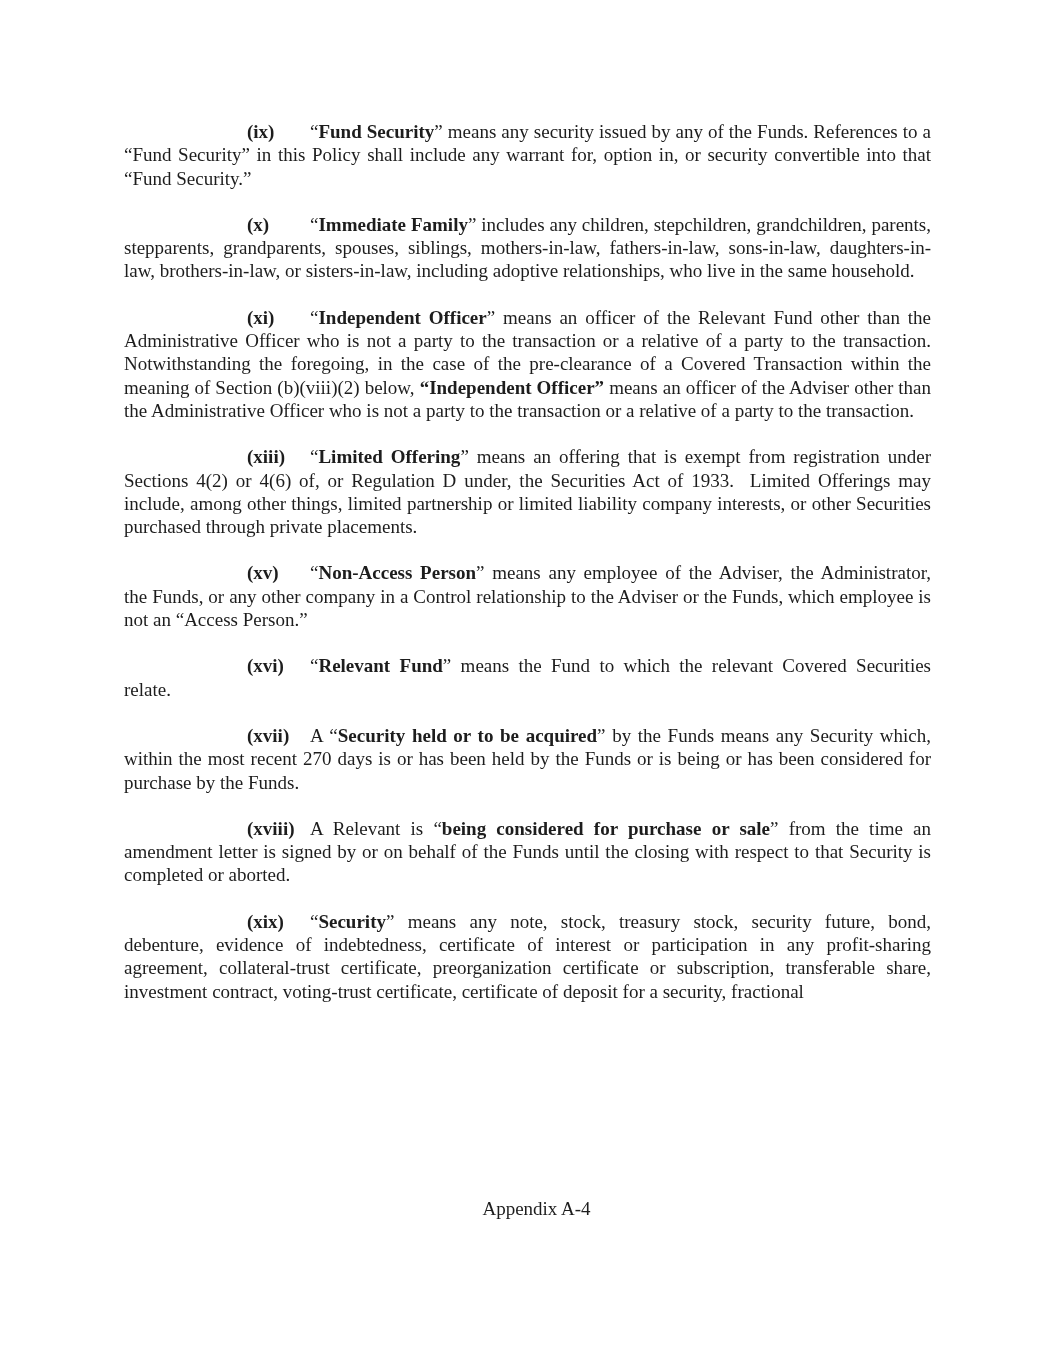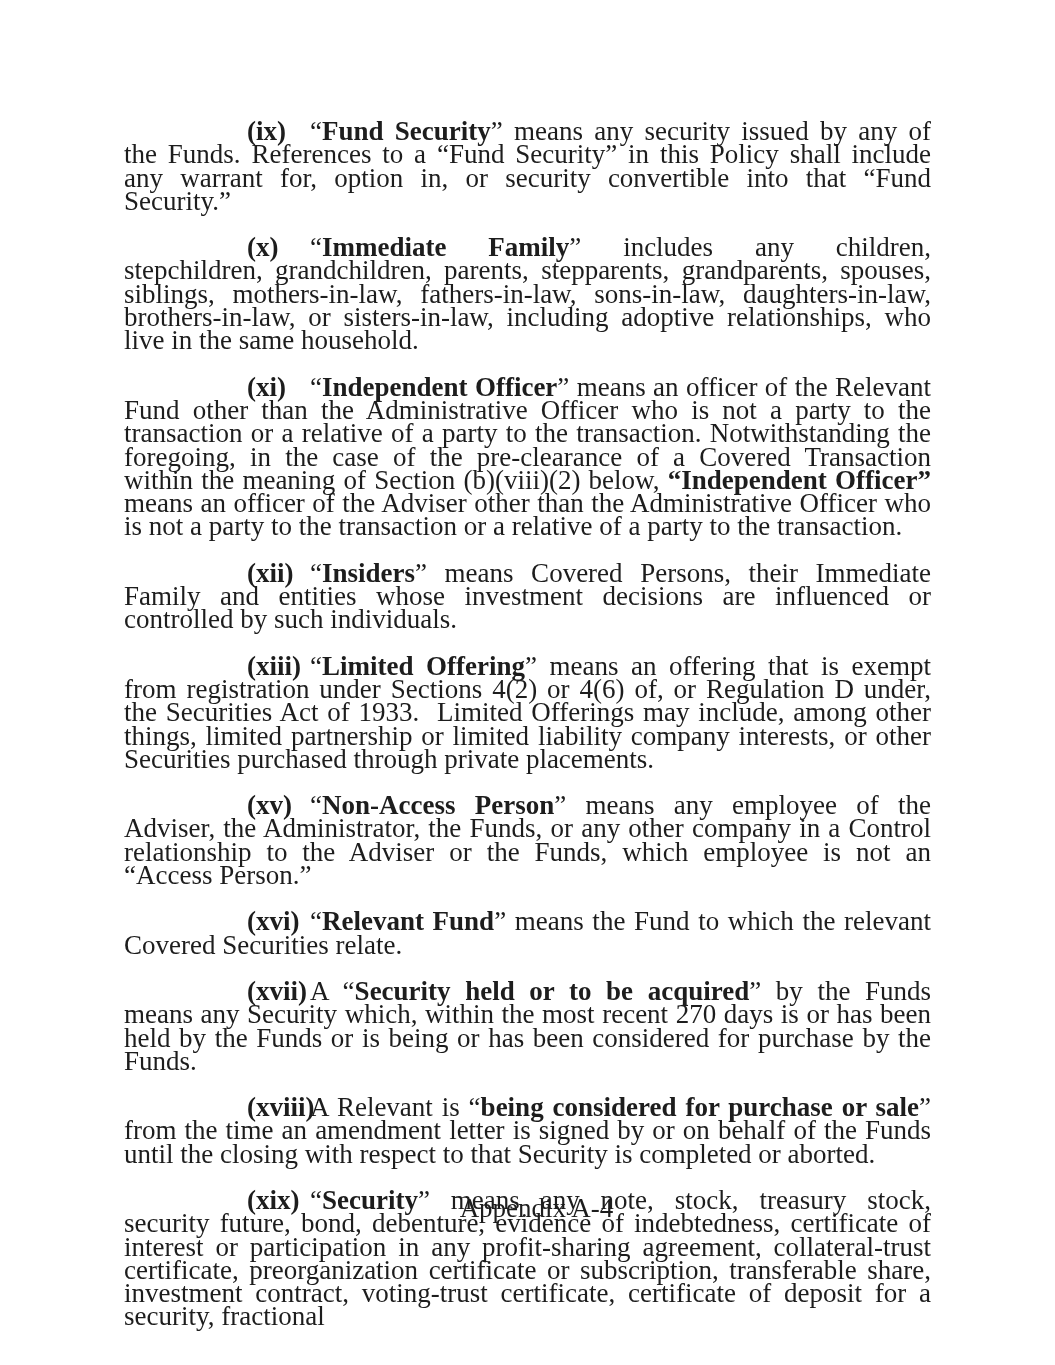--- a/index.html
+++ b/index.html
@@ -9,21 +9,21 @@
   }
   .page {
     position: relative;
     width: 1055px;
     height: 1365px;
     margin: 0 auto;
     background: #ffffff;
     box-sizing: border-box;
     padding: 120px 124px 0 124px;
     font-family: "Liberation Serif", "DejaVu Serif", serif;
-    font-size: 27px;
+    font-size: 19px;
     line-height: 23.3px;
     color: #1d1d1d;
     overflow: hidden;
   }
   p.para {
     margin: 0 0 23px 0;
     text-align: justify;
     text-indent: 123px;
   }
   .num {
@@ -48,21 +48,20 @@
 <body>
 
 <div class="page">
 
   <p class="para"><span class="num">(ix)</span><span class="runs"><span>“</span><span class="b">Fund Security</span><span>” means any security issued by any of the Funds. References to a “Fund Security” in this Policy shall include any warrant for, option in, or security convertible into that “Fund Security.”</span></span></p>
 
   <p class="para"><span class="num">(x)</span><span class="runs"><span>“</span><span class="b">Immediate Family</span><span>” includes any children, stepchildren, grandchildren, parents, stepparents, grandparents, spouses, siblings, mothers-in-law, fathers-in-law, sons-in-law, daughters-in-law, brothers-in-law, or sisters-in-law, including adoptive relationships, who live in the same household.</span></span></p>
 
   <p class="para"><span class="num">(xi)</span><span class="runs"><span>“</span><span class="b">Independent Officer</span><span>” means an officer of the Relevant Fund other than the Administrative Officer who is not a party to the transaction or a relative of a party to the transaction. Notwithstanding the foregoing, in the case of the pre-clearance of a Covered Transaction within the meaning of Section (b)(viii)(2) below, </span><span class="b">“Independent Officer”</span><span> means an officer of the Adviser other than the Administrative Officer who is not a party to the transaction or a relative of a party to the transaction.</span></span></p>
 
-  <p class="para"><span class="num">(xii)</span><span class="runs"><span>“</span><span class="b">Insiders</span><span>” means Covered Persons, their Immediate Family and entities whose investment decisions are influenced or controlled by such individuals.</span></span></p>
 
   <p class="para"><span class="num">(xiii)</span><span class="runs"><span>“</span><span class="b">Limited Offering</span><span>” means an offering that is exempt from registration under Sections 4(2) or 4(6) of, or Regulation D under, the Securities Act of 1933.&nbsp; Limited Offerings may include, among other things, limited partnership or limited liability company interests, or other Securities purchased through private placements.</span></span></p>
 
 
   <p class="para"><span class="num">(xv)</span><span class="runs"><span>“</span><span class="b">Non-Access Person</span><span>” means any employee of the Adviser, the Administrator, the Funds, or any other company in a Control relationship to the Adviser or the Funds, which employee is not an “Access Person.”</span></span></p>
 
   <p class="para"><span class="num">(xvi)</span><span class="runs"><span>“</span><span class="b">Relevant Fund</span><span>” means the Fund to which the relevant Covered Securities relate.</span></span></p>
 
   <p class="para"><span class="num">(xvii)</span><span class="runs"><span>A “</span><span class="b">Security held or to be acquired</span><span>” by the Funds means any Security which, within the most recent 270 days is or has been held by the Funds or is being or has been considered for purchase by the Funds.</span></span></p>
 

